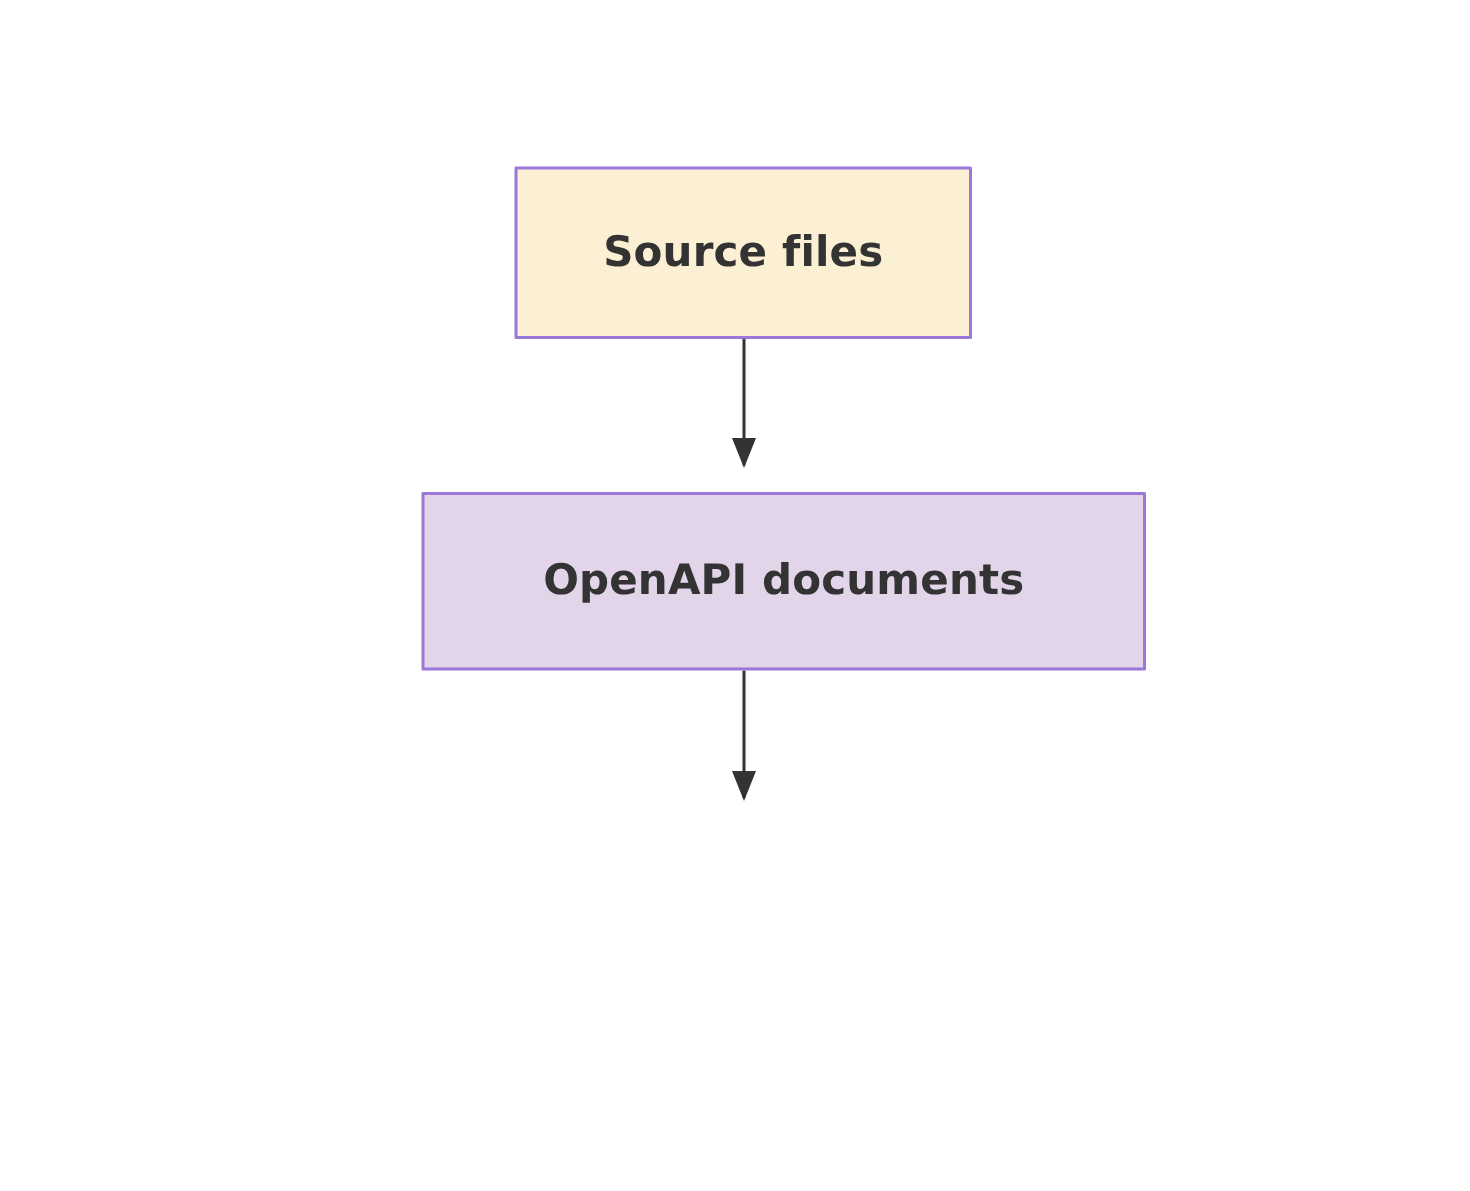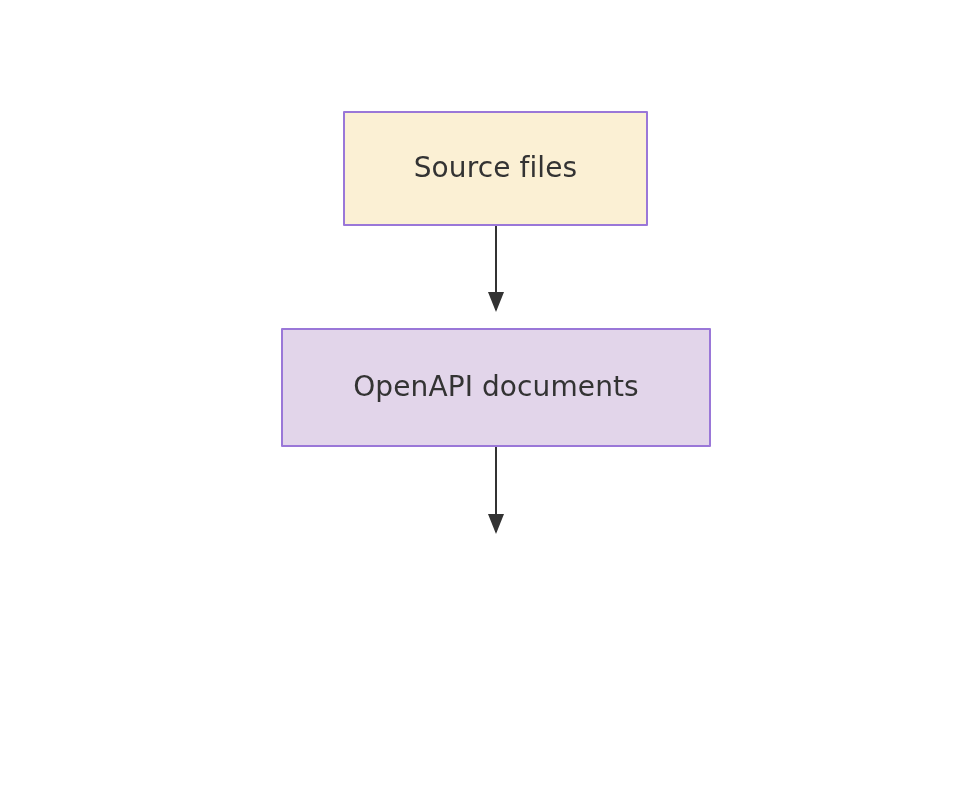--- a/index.html
+++ b/index.html
@@ -29,36 +29,36 @@
     border-width: 2px;
     border-radius: 1px;
   }
   .node-label {
     font-size: 28px;
     line-height: 1.1;
     color: #333333;
     white-space: nowrap;
     letter-spacing: 0.1px;
     text-align: center;
-    font-weight: 400;
+    font-weight: 700;
   }
   
   #node-source-files {
     left: 343px;
     top: 111px;
     width: 305px;
     height: 115px;
     background: #fbf0d4;
     border-color: #9a77d8;
   }
   
   #node-openapi-documents {
     left: 281px;
     top: 328px;
-    width: 430px;
+    width: 483px;
     height: 119px;
     background: #e2d5ea;
     border-color: #9a77d8;
   }
   
   #node-published-documentation {
     left: 239px;
     top: 550px;
     width: 514px;
     height: 118px;

